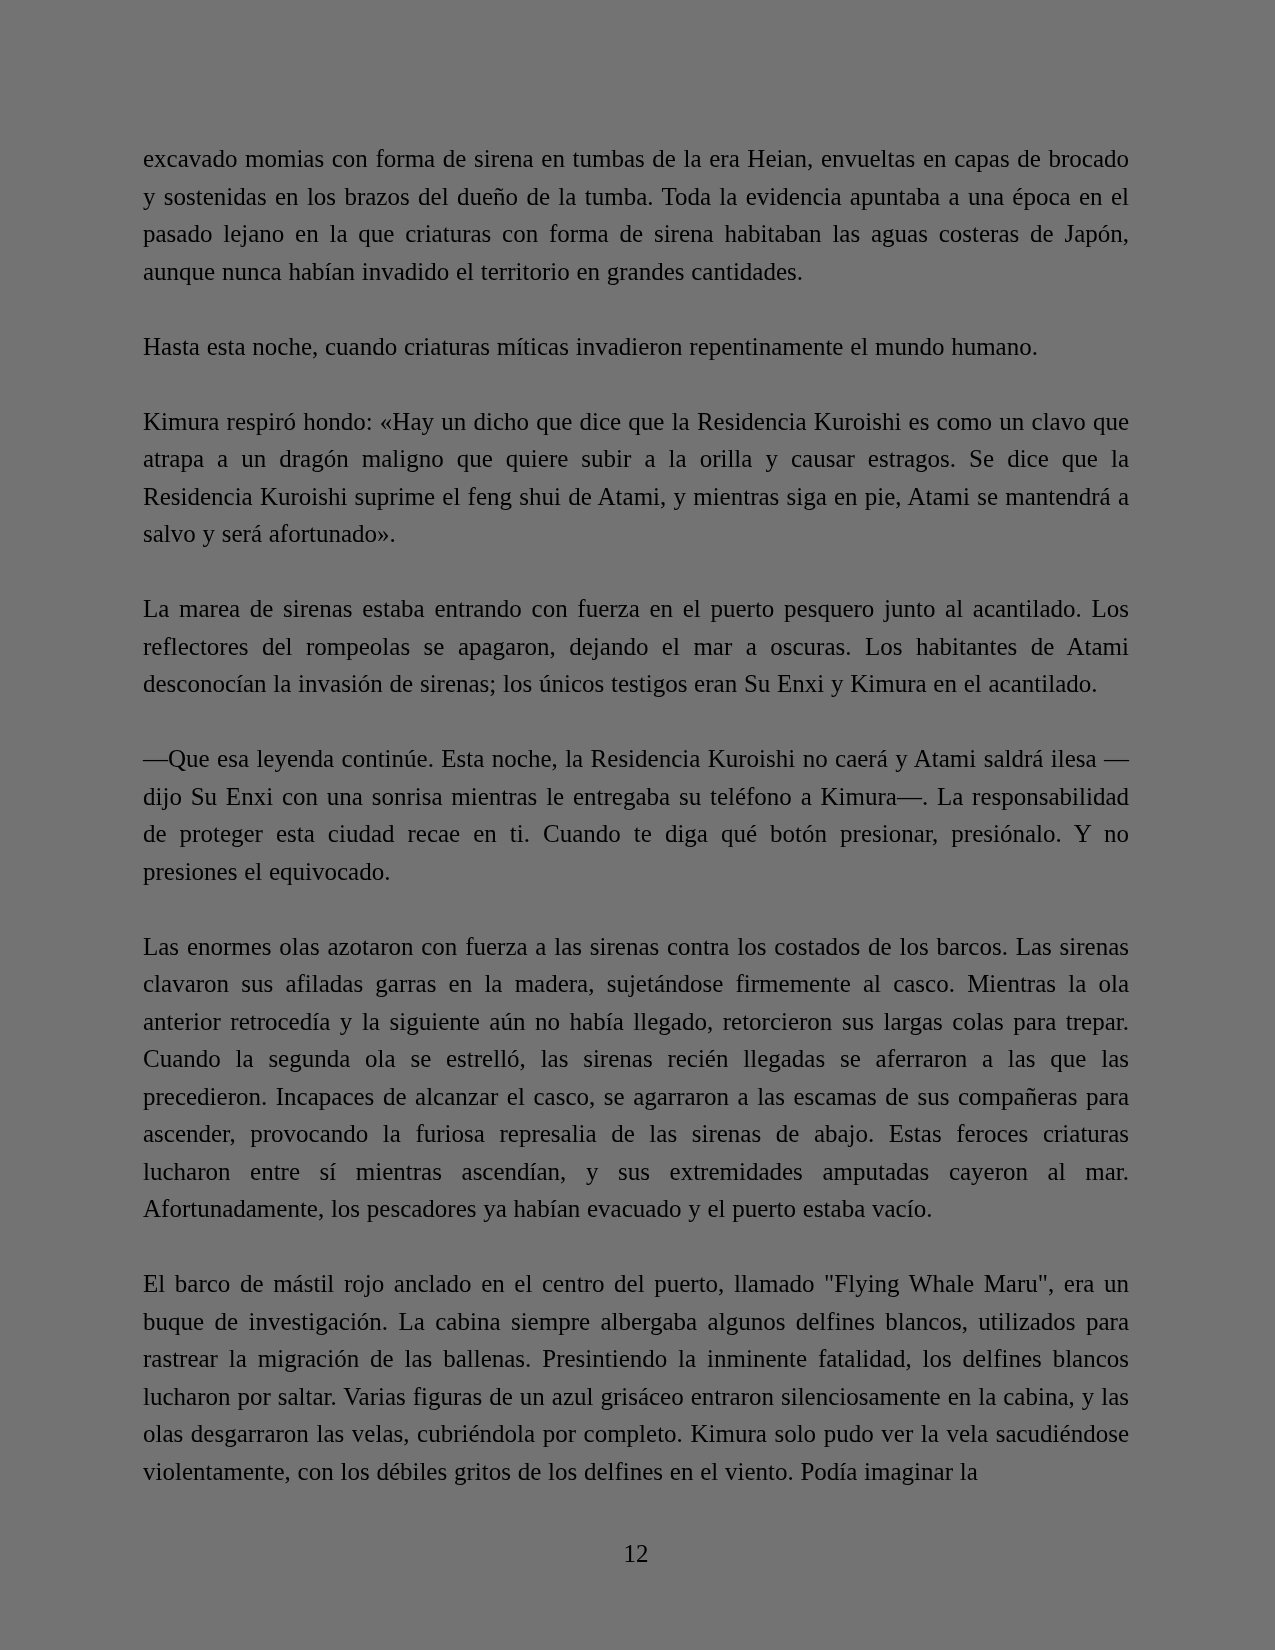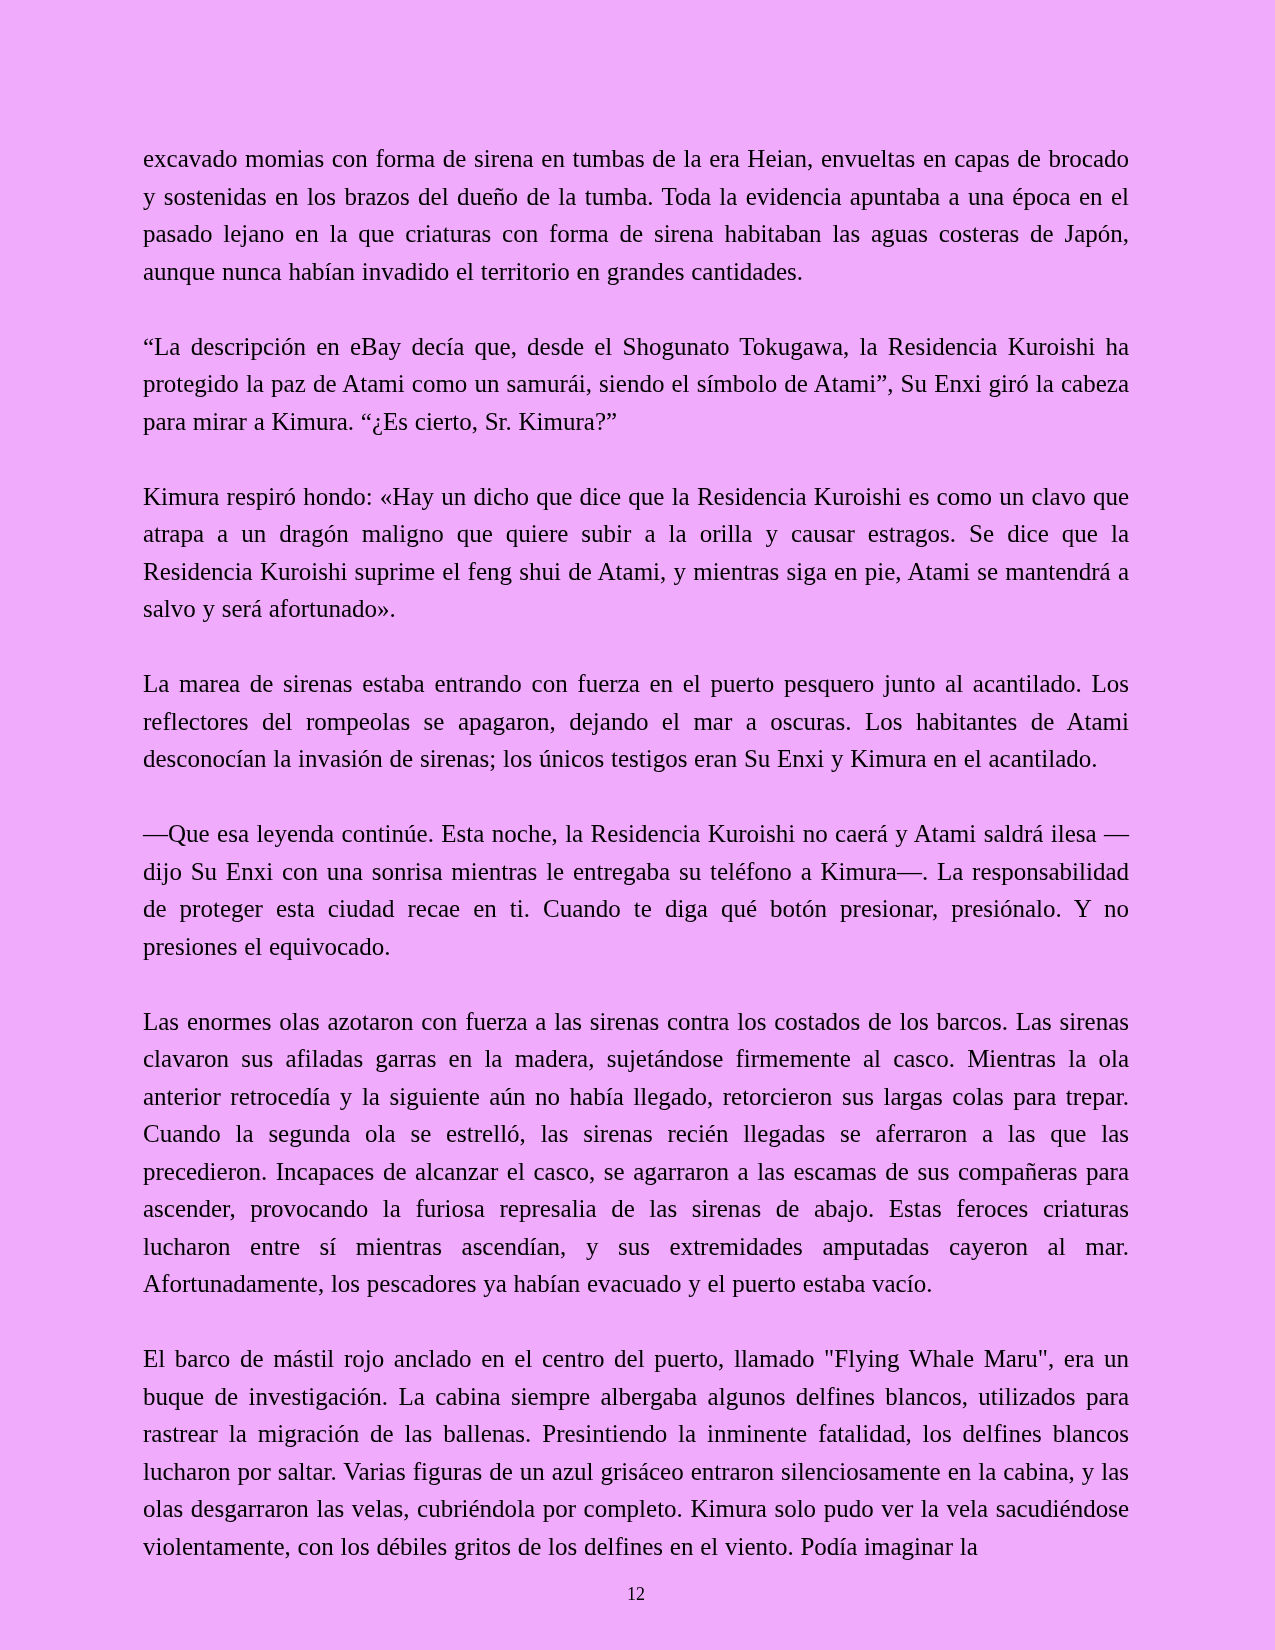--- a/index.html
+++ b/index.html
@@ -4,55 +4,55 @@
 <style>
   html, body {
     margin: 0;
     padding: 0;
     background: #ffffff;
   }
   .page {
     position: relative;
     width: 1275px;
     height: 1650px;
-    background: #f0abfc;
+    background: #737373;
     overflow: hidden;
     font-family: "Liberation Serif", "DejaVu Serif", serif;
     color: #000000;
   }
   .text-block {
     position: absolute;
     top: 140px;
     left: 143px;
     width: 986px;
   }
   .text-block p {
     margin: 0 0 37.5px 0;
     font-size: 25px;
     line-height: 37.5px;
     text-align: justify;
     word-spacing: 0.5px;
   }
   .footer {
     position: absolute;
-    top: 1579px;
+    top: 1538px;
     left: 143px;
     width: 986px;
     text-align: center;
-    font-size: 18px;
+    font-size: 25px;
     line-height: 31px;
   }
 </style>
 </head>
 <body>
 
 <div class="page">
   <div class="text-block">
     <p>excavado momias con forma de sirena en tumbas de la era Heian, envueltas en capas de brocado y sostenidas en los brazos del dueño de la tumba. Toda la evidencia apuntaba a una época en el pasado lejano en la que criaturas con forma de sirena habitaban las aguas costeras de Japón, aunque nunca habían invadido el territorio en grandes cantidades.</p>
-    <p>“La descripción en eBay decía que, desde el Shogunato Tokugawa, la Residencia Kuroishi ha protegido la paz de Atami como un samurái, siendo el símbolo de Atami”, Su Enxi giró la cabeza para mirar a Kimura. “¿Es cierto, Sr. Kimura?”</p>
+    <p>Hasta esta noche, cuando criaturas míticas invadieron repentinamente el mundo humano.</p>
     <p>Kimura respiró hondo: «Hay un dicho que dice que la Residencia Kuroishi es como un clavo que atrapa a un dragón maligno que quiere subir a la orilla y causar estragos. Se dice que la Residencia Kuroishi suprime el feng shui de Atami, y mientras siga en pie, Atami se mantendrá a salvo y será afortunado».</p>
     <p>La marea de sirenas estaba entrando con fuerza en el puerto pesquero junto al acantilado. Los reflectores del rompeolas se apagaron, dejando el mar a oscuras. Los habitantes de Atami desconocían la invasión de sirenas; los únicos testigos eran Su Enxi y Kimura en el acantilado.</p>
     <p>—Que esa leyenda continúe. Esta noche, la Residencia Kuroishi no caerá y Atami saldrá ilesa — dijo Su Enxi con una sonrisa mientras le entregaba su teléfono a Kimura—. La responsabilidad de proteger esta ciudad recae en ti. Cuando te diga qué botón presionar, presiónalo. Y no presiones el equivocado.</p>
     <p>Las enormes olas azotaron con fuerza a las sirenas contra los costados de los barcos. Las sirenas clavaron sus afiladas garras en la madera, sujetándose firmemente al casco. Mientras la ola anterior retrocedía y la siguiente aún no había llegado, retorcieron sus largas colas para trepar. Cuando la segunda ola se estrelló, las sirenas recién llegadas se aferraron a las que las precedieron. Incapaces de alcanzar el casco, se agarraron a las escamas de sus compañeras para ascender, provocando la furiosa represalia de las sirenas de abajo. Estas feroces criaturas lucharon entre sí mientras ascendían, y sus extremidades amputadas cayeron al mar. Afortunadamente, los pescadores ya habían evacuado y el puerto estaba vacío.</p>
     <p>El barco de mástil rojo anclado en el centro del puerto, llamado "Flying Whale Maru", era un buque de investigación. La cabina siempre albergaba algunos delfines blancos, utilizados para rastrear la migración de las ballenas. Presintiendo la inminente fatalidad, los delfines blancos lucharon por saltar. Varias figuras de un azul grisáceo entraron silenciosamente en la cabina, y las olas desgarraron las velas, cubriéndola por completo. Kimura solo pudo ver la vela sacudiéndose violentamente, con los débiles gritos de los delfines en el viento. Podía imaginar la</p>
   </div>
   <div class="footer">12</div>
 </div>
 
 </body></html>

